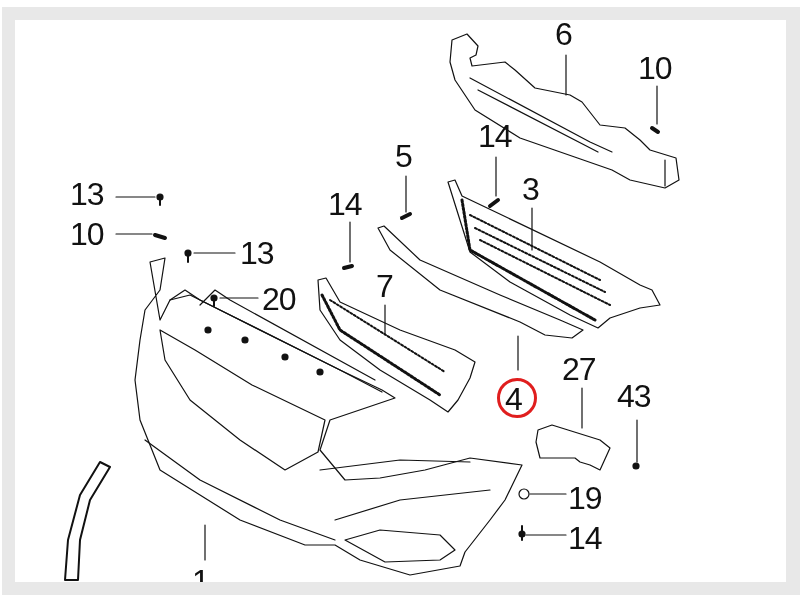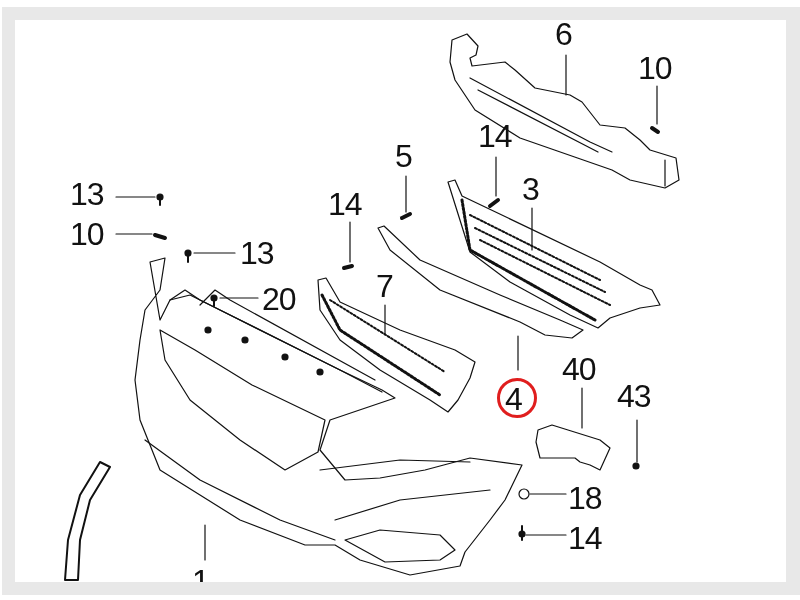--- a/index.html
+++ b/index.html
@@ -109,20 +109,20 @@
       <div class="callout" style="left: 623px; top: 32px;">10</div>
       <div class="callout" style="left: 463px; top: 100px;">14</div>
       <div class="callout" style="left: 380px; top: 120px;">5</div>
       <div class="callout" style="left: 507px; top: 153px;">3</div>
       <div class="callout" style="left: 55px; top: 158px;">13</div>
       <div class="callout" style="left: 313px; top: 168px;">14</div>
       <div class="callout" style="left: 55px; top: 198px;">10</div>
       <div class="callout" style="left: 225px; top: 217px;">13</div>
       <div class="callout" style="left: 361px; top: 250px;">7</div>
       <div class="callout" style="left: 247px; top: 263px;">20</div>
-      <div class="callout" style="left: 547px; top: 333px;">40</div>
+      <div class="callout" style="left: 547px; top: 333px;">27</div>
       <div class="callout" style="left: 490px; top: 363px;">4</div>
       <div class="callout" style="left: 602px; top: 360px;">43</div>
-      <div class="callout" style="left: 553px; top: 462px;">18</div>
+      <div class="callout" style="left: 553px; top: 462px;">19</div>
       <div class="callout" style="left: 553px; top: 502px;">14</div>
       <div class="callout" style="left: 177px; top: 545px;">1</div>
     </div>
 </div>
 
 </body></html>

